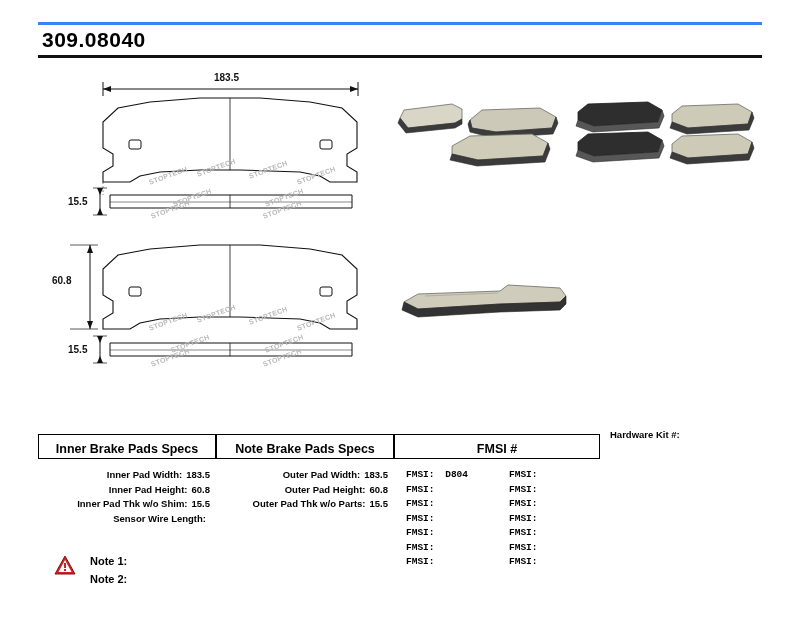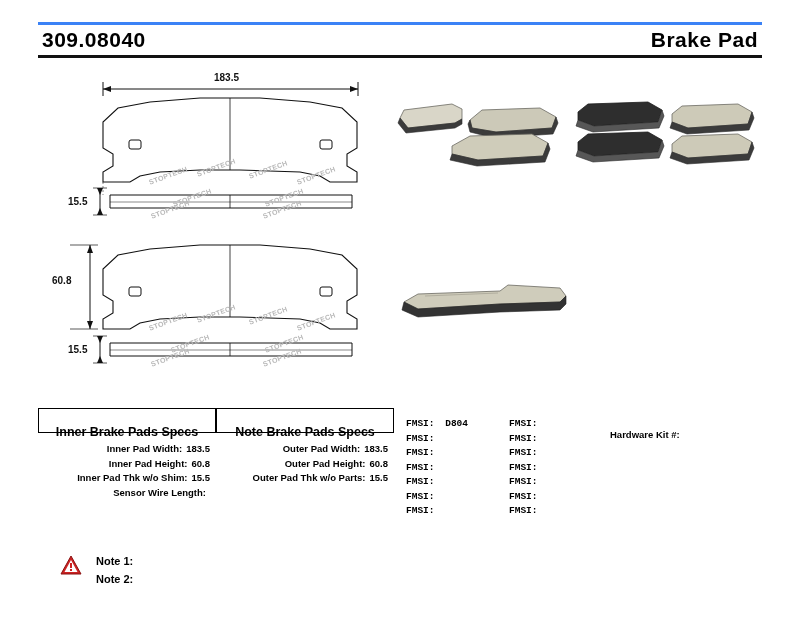--- a/index.html
+++ b/index.html
@@ -93,24 +93,25 @@
   .tcol.c2 { width: 178px; }
   .tcol.c3 { width: 206px; }
   .tcol.c4 { width: 162px; }
 
   .thead {
     border: 1.5px solid #000;
     background: #ffffff;
     text-align: center;
     font-size: 12.5px;
     font-weight: bold;
-    padding: 16px 2px 6px 2px;
+    padding: 7px 2px 6px 2px;
     height: 25px;
     box-sizing: border-box;
     line-height: 15px;
+    margin-top: 26px;
   }
   .tbody {
     padding-top: 9px;
     font-size: 9.5px;
   }
   .spec-row {
     display: flex;
     justify-content: flex-end;
     padding-right: 6px;
     line-height: 14.5px;
@@ -144,21 +145,21 @@
   }
   .related-line {
     line-height: 14.5px;
     font-weight: bold;
     margin-top: 11px;
   }
 
   
   .notes {
     position: absolute;
-    left: 60px;
+    left: 54px;
     top: 552px;
     display: flex;
     align-items: flex-start;
   }
   .warn-icon {
     width: 22px;
     height: 20px;
     margin-right: 14px;
     margin-top: 3px;
   }
@@ -166,21 +167,20 @@
     font-size: 11px;
     font-weight: bold;
   }
   .note-line { line-height: 18px; }
 </style>
 </head>
 <body>
 
 <div class="header">
   <div class="part-number">309.08040</div>
-  <div class="doc-type">Brake Pad</div>
 </div>
 
 <div class="drawing-area">
 
   <svg class="draw" width="800" height="330" viewBox="0 0 800 330">
     <g stroke="#111" fill="none" stroke-width="1">
 
       <line x1="103" y1="36" x2="103" y2="22"></line>
       <line x1="358" y1="36" x2="358" y2="22"></line>
       <line x1="103" y1="29" x2="358" y2="29"></line>
@@ -327,20 +327,21 @@
         <span class="val">60.8</span>
       </div>
       <div class="spec-row">
         <span class="lbl">Outer Pad Thk w/o Parts:</span>
         <span class="val">15.5</span>
       </div>
     </div>
   </div>
 
   <div class="tcol c3">
+    <div class="thead">FMSI #</div>
     <div class="fmsi-body">
       <div class="fmsi-col">
         <div class="fmsi-line">
           <span>FMSI:</span>
           <span class="v">D804</span>
         </div>
         <div class="fmsi-line">
           <span>FMSI:</span>
           <span class="v"></span>
         </div>

